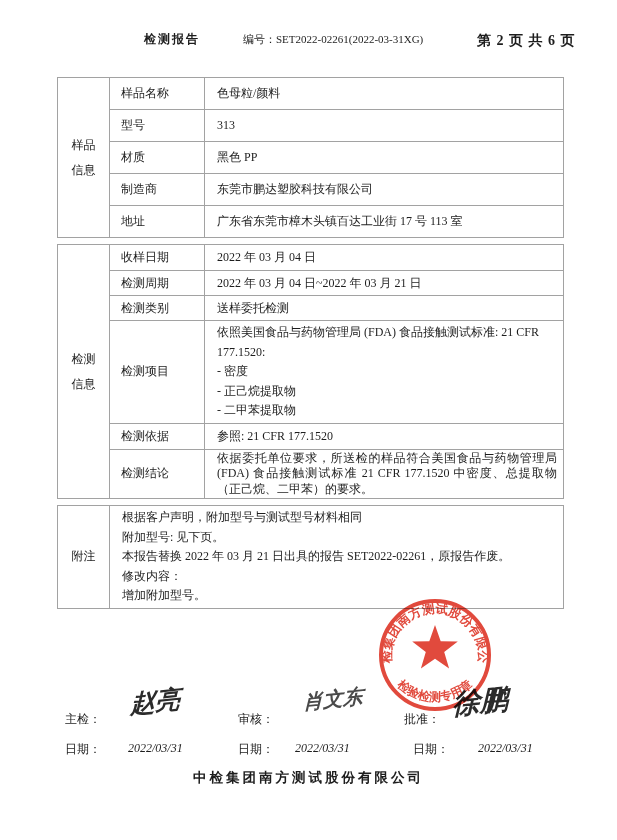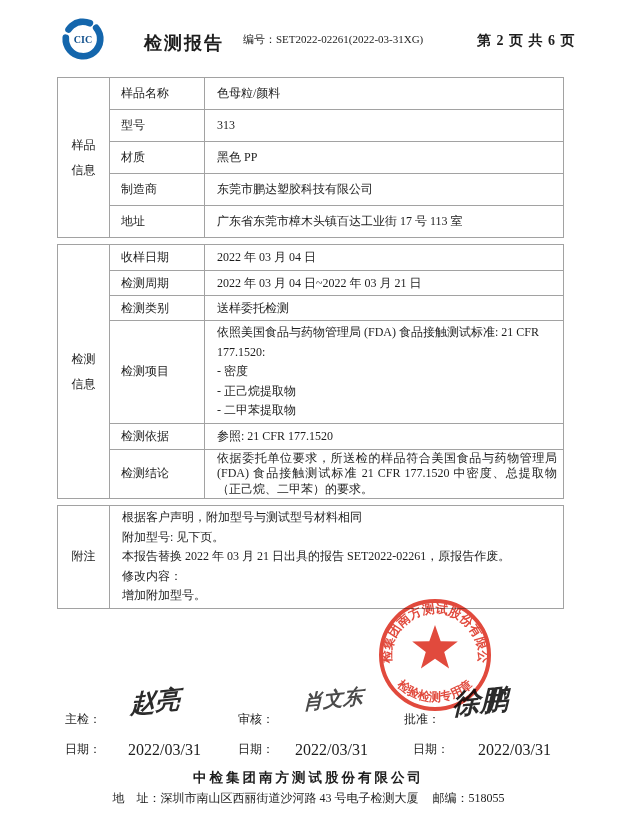--- a/index.html
+++ b/index.html
@@ -1,21 +1,21 @@
 <!DOCTYPE html>
 <html><head>
 <meta charset="utf-8">
 <style>
   html,body{margin:0;padding:0;background:#e8e8e8;}
   .page{position:relative;width:617px;height:840px;background:#ffffff;margin:0 auto;
         font-family:"Liberation Serif","DejaVu Serif",serif;color:#1d1d1d;overflow:hidden;}
 
   
   .hdr-logo{position:absolute;left:60px;top:16px;width:46px;height:46px;}
-  .hdr-title{position:absolute;left:144px;top:31px;font-size:18px;font-weight:bold;letter-spacing:2px;}
+  .hdr-title{position:absolute;left:144px;top:31px;font-size:12px;font-weight:bold;letter-spacing:2px;}
   .hdr-no{position:absolute;left:243px;top:32px;font-size:11px;font-weight:normal;white-space:nowrap;}
   .hdr-page{position:absolute;left:477px;top:32px;font-size:14px;font-weight:bold;white-space:nowrap;letter-spacing:1px;}
 
   
   .tables{position:absolute;left:57px;top:77px;width:506px;}
   table.sec{border-collapse:collapse;width:506px;table-layout:fixed;margin:0 0 6px 0;}
   .sec td{border:1px solid #a2a2a2;font-size:12px;color:#1d1d1d;vertical-align:middle;
           padding:0 6px 0 12px;overflow:hidden;}
   td.group{text-align:center;padding:0 13px;line-height:25px;}
   td.lbl{padding-left:11px;}
@@ -30,42 +30,36 @@
 
   
   .stamp{position:absolute;left:377px;top:597px;width:116px;height:116px;
          mix-blend-mode:multiply;opacity:.92;z-index:5;pointer-events:none;}
 
   
   .sig-label{position:absolute;font-size:12px;white-space:nowrap;margin-top:12px;}
   .sig-hand{position:absolute;font-size:25px;font-weight:bold;color:#2b2b2b;
             font-style:italic;transform:rotate(-6deg) skewX(-6deg);white-space:nowrap;}
   .date-label{position:absolute;font-size:12px;white-space:nowrap;}
-  .date-val{position:absolute;font-size:16px;white-space:nowrap;}
+  .date-val{position:absolute;font-size:12px;white-space:nowrap;font-style:italic;}
 
   
   .ft-company{position:absolute;left:0;top:769px;width:617px;text-align:center;
               font-size:13.5px;font-weight:bold;letter-spacing:3px;}
   .ft-line1{position:absolute;left:0;top:790px;width:617px;text-align:center;font-size:12px;white-space:nowrap;}
   .ft-line2{position:absolute;left:0;top:806px;width:617px;text-align:center;font-size:12px;white-space:nowrap;}
   .ft-url{font-family:"Liberation Mono","DejaVu Sans Mono",monospace;font-size:11.5px;
           color:#0000cc;text-decoration:underline;}
   .sp{display:inline-block;width:14px;}
 </style>
 </head>
 <body>
 
 <div class="page">
 
-  <div class="hdr-logo">
-    <svg viewBox="0 0 48 48" width="46" height="46">
-      <circle cx="24" cy="24" r="18" fill="none" stroke="#1466ac" stroke-width="7" stroke-dasharray="70 9 25 9" stroke-linecap="round" transform="rotate(-40 24 24)"></circle>
-      <text x="24" y="28" font-size="10.5" fill="#0f4f8c" text-anchor="middle" font-weight="bold" font-family="Liberation Serif, serif">CIC</text>
-    </svg>
-  </div>
   <div class="hdr-title">检测报告</div>
   <div class="hdr-no">
     <span>编号：</span><span>SET2022-02261(2022-03-31XG)</span>
   </div>
   <div class="hdr-page">第 2 页 共 6 页</div>
 
   <div class="tables">
 
 
     <table class="sec">
@@ -190,18 +184,15 @@
   <div class="date-val" style="left:128px;top:741px">2022/03/31</div>
 
   <div class="date-label" style="left:238px;top:741px">日期：</div>
   <div class="date-val" style="left:295px;top:741px">2022/03/31</div>
 
   <div class="date-label" style="left:413px;top:741px">日期：</div>
   <div class="date-val" style="left:478px;top:741px">2022/03/31</div>
 
   <div class="ft-company">中检集团南方测试股份有限公司</div>
 
-  <div class="ft-line1">
-    <span>地　址：</span><span>深圳市南山区西丽街道沙河路 43 号电子检测大厦</span><span class="sp"></span><span>邮编：</span><span>518055</span>
-  </div>
 
 
 </div>
 
 </body></html>

